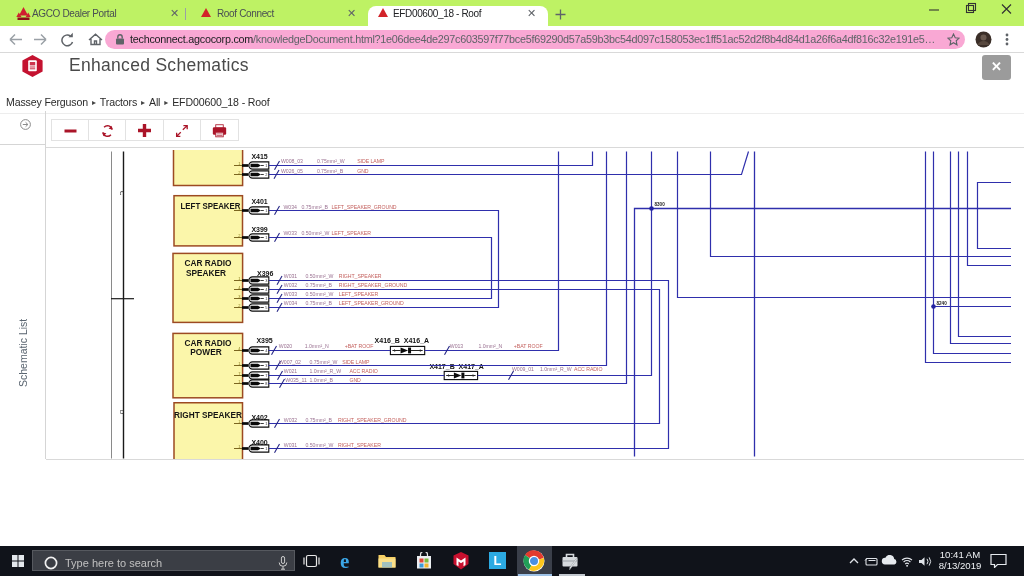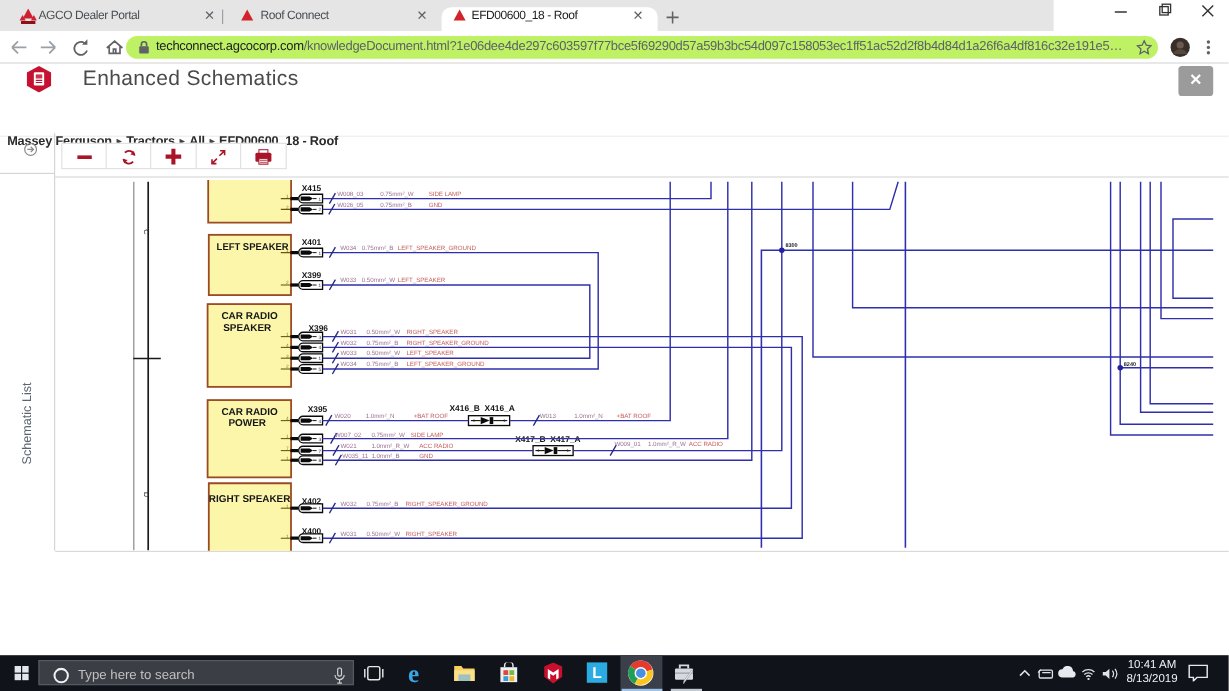--- a/index.html
+++ b/index.html
@@ -1,37 +1,37 @@
 <!DOCTYPE html>
 <html><head>
 <meta charset="utf-8">
 <style>
 * { margin:0; padding:0; box-sizing:border-box; }
 html,body { width:1024px; height:576px; overflow:hidden; }
 body { font-family:"Liberation Sans", sans-serif; position:relative; background:#fff; }
 .abs { position:absolute; }
 
 
-#tabbar { left:0; top:0; width:878px; height:26px; background:#e5e5e5; }
+#tabbar { left:0; top:0; width:1024px; height:26px; background:#bef264; }
 .tabtxt { position:absolute; top:7.5px; font-size:10px; letter-spacing:-0.35px; color:#494e53; white-space:nowrap; }
 .tabx { position:absolute; top:7px; font-size:11px; color:#5f6368; }
 #activetab { position:absolute; left:368px; top:6px; width:180px; height:20px; background:#fff; border-radius:8px 8px 0 0; }
 .tabsep { position:absolute; top:8px; width:1px; height:12px; background:#9aa0a6; }
 
 
 #addrbar { left:0; top:26px; width:1024px; height:26px; background:#fff; }
-#urlpill { position:absolute; left:105px; top:3.5px; width:860px; height:19px; background:#bef264; border-radius:10px; overflow:hidden; }
+#urlpill { position:absolute; left:105px; top:3.5px; width:860px; height:19px; background:#f9a8d4; border-radius:10px; overflow:hidden; }
 #urltext { position:absolute; left:25px; top:3.5px; font-size:10.8px; color:#5f6368; white-space:nowrap; letter-spacing:-0.25px; }
 #urltext b { color:#202124; font-weight:normal; }
 
 
 #pagehead { left:0; top:52px; width:1024px; height:62px; background:#fff; border-top:1px solid #d9d9d9; border-bottom:1px solid #ededed; }
 #ptitle { position:absolute; left:69px; top:2px; font-size:17.5px; letter-spacing:0.3px; color:#4a4a4a; }
 #closebtn { position:absolute; left:982px; top:2px; width:29px; height:25px; background:#9b9b9b; border-radius:3px; color:#fff; text-align:center; font-size:13px; line-height:24px; font-weight:bold; }
-#crumbs { position:absolute; left:6px; top:42.5px; font-size:10.6px; letter-spacing:-0.15px; font-weight:bold; color:#2b2b2b; white-space:nowrap;margin-top:16px; }
+#crumbs { position:absolute; left:6px; top:42.5px; font-size:10.6px; letter-spacing:-0.15px; font-weight:normal; color:#2b2b2b; white-space:nowrap; }
 #crumbs .sep { font-size:8px; color:#444; padding:0 4px; position:relative; top:-1px; }
 
 
 #sidebar-line { left:45px; top:111px; width:1px; height:348px; background:#d5d5d5; }
 #sidebar-hline { left:0; top:144px; width:45px; height:1px; background:#d5d5d5; }
 #schtop { left:46px; top:147px; width:978px; height:1px; background:#d9d9d9; }
 #schbot { left:46px; top:459px; width:978px; height:1px; background:#d9d9d9; }
 #sidetext { left:17px; top:297px; width:11px; height:90px; font-size:10.5px; color:#5a6570; writing-mode:vertical-rl; transform:rotate(180deg); white-space:nowrap; }
 
 

